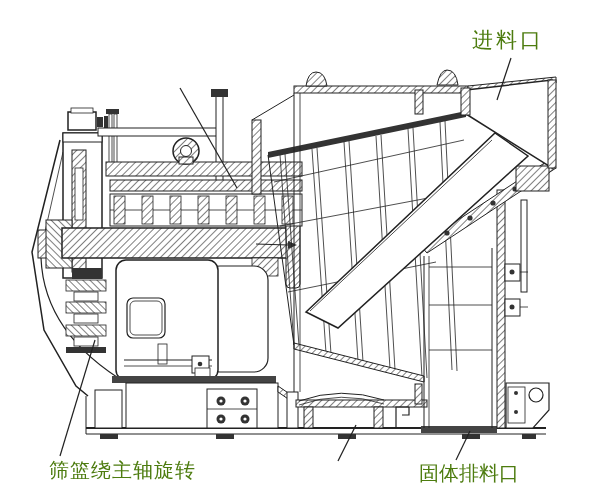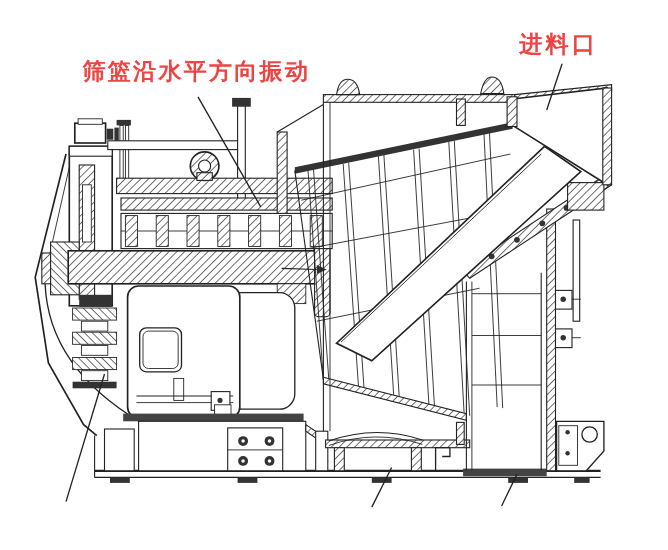--- a/index.html
+++ b/index.html
@@ -1,19 +1,19 @@
 <!DOCTYPE html>
 <html><head>
 <meta charset="utf-8">
 <style>
   html,body{margin:0;padding:0;background:#fff}
   .stage{position:relative;width:607px;height:500px;background:#fff;overflow:hidden;
          font-family:"Liberation Serif","DejaVu Serif",serif}
   .stage svg{position:absolute;left:0;top:0}
-  .lbl{position:absolute;color:#ef4444;font-weight:700;line-height:1;white-space:nowrap}
+  .lbl{position:absolute;color:#4d7c0f;font-weight:400;line-height:1;white-space:nowrap}
   
   .o{fill:#fff;stroke:#222}
   .h{fill:url(#h1);stroke:#222}
   .g{fill:url(#h2);stroke:#222}
   .ln{fill:none;stroke:#222}
   .dk{fill:#333;stroke:none}
   .d4{fill:#444;stroke:none}
   .wc{fill:#fff;stroke:none}
   .s08{stroke-width:.8}.s1{stroke-width:1}.s12{stroke-width:1.2}.s15{stroke-width:1.5}.s2{stroke-width:2}
 </style>
@@ -218,20 +218,21 @@
 
   <g>
     <line class="ln s12" x1="180" y1="88" x2="237" y2="188"></line>
     <line class="ln s12" x1="511" y1="58" x2="497" y2="100"></line>
     <line class="ln s12" x1="60" y1="456" x2="95" y2="340"></line>
     <line class="ln s12" x1="338" y1="461" x2="356" y2="425"></line>
     <line class="ln s12" x1="456" y1="460" x2="470" y2="431"></line>
   </g>
 </svg>
 
-<div class="lbl" style="left:75px;top:55px;font-size:21px;letter-spacing:2px">筛篮沿水平方向振动</div>
 
 <div class="lbl" style="left:472px;top:30px;font-size:21px;letter-spacing:3px">进料口</div>
 
-
-
+<div class="lbl" style="left:49px;top:460px;font-size:20px;letter-spacing:1px">筛篮绕主轴旋转</div>
+
+
+<div class="lbl" style="left:419px;top:463px;font-size:20px">固体排料口</div>
 
 </div>
 
 </body></html>

